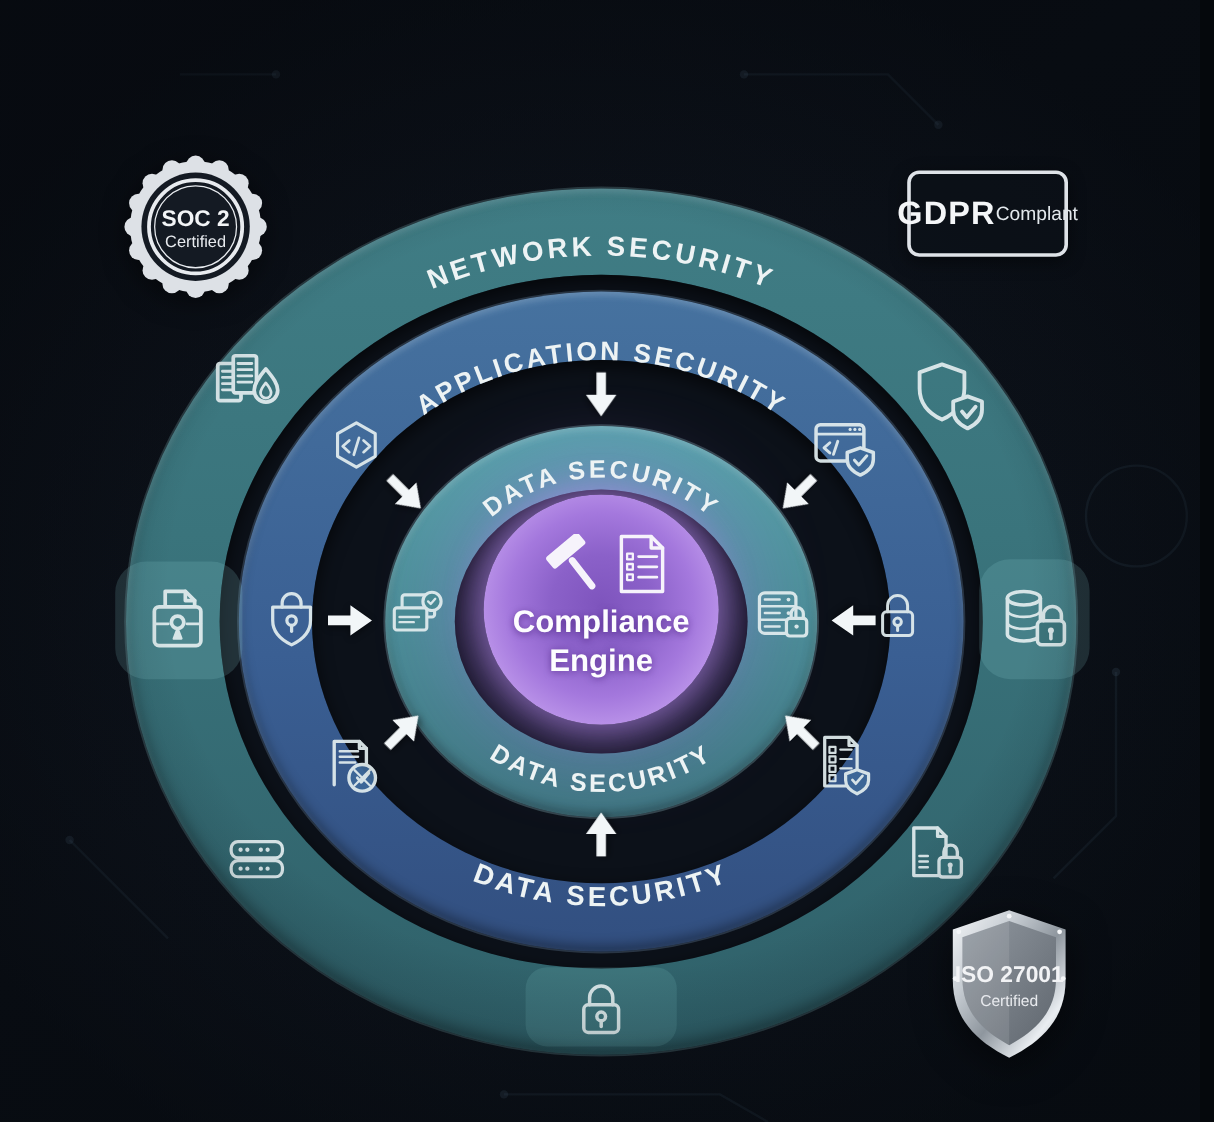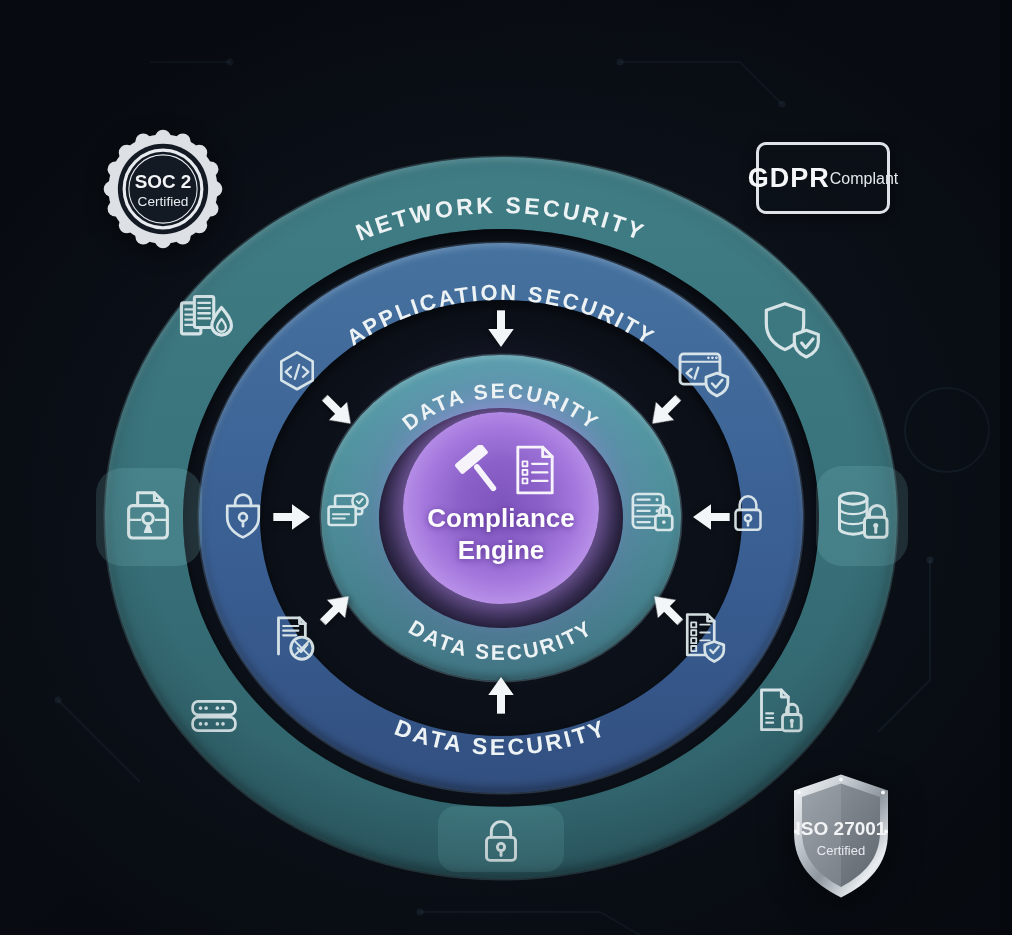--- a/index.html
+++ b/index.html
@@ -42,21 +42,21 @@
   .vignette{position:absolute;inset:0;pointer-events:none;
     background:radial-gradient(ellipse 62% 58% at 50% 53%,rgba(0,0,0,0) 58%,rgba(4,7,11,.5) 100%);}
   .badge-gdpr{position:absolute;left:756px;top:142px;width:128px;height:66px;
     border:3.5px solid #dfe3e8;border-radius:10px;background:rgba(13,18,26,.55);
     display:flex;flex-direction:row;align-items:center;justify-content:center;
     box-shadow:0 4px 14px rgba(0,0,0,.45);}
   .gdpr-title{color:#f4f6f8;font-size:27px;font-weight:700;letter-spacing:1px;line-height:1;}
   .gdpr-sub{color:#e3e8ec;font-size:16px;margin-top:2px;}
   .badge-soc2{position:absolute;left:100px;top:126px;width:126px;height:126px;
     filter:drop-shadow(0 5px 10px rgba(0,0,0,.5));}
-  .badge-iso{position:absolute;left:782px;top:770px;width:118px;height:133px;
+  .badge-iso{position:absolute;left:782px;top:754px;width:118px;height:133px;
     filter:drop-shadow(0 7px 16px rgba(0,0,0,.55));}
   .soc2-text,.iso-text{font-family:"Liberation Sans",sans-serif;}
 </style>
 </head>
 <body>
 
 <div class="stage">
 
   <svg class="bg-deco" width="1012" height="935">
     <g stroke="rgba(110,150,180,0.10)" fill="none" stroke-width="2">

